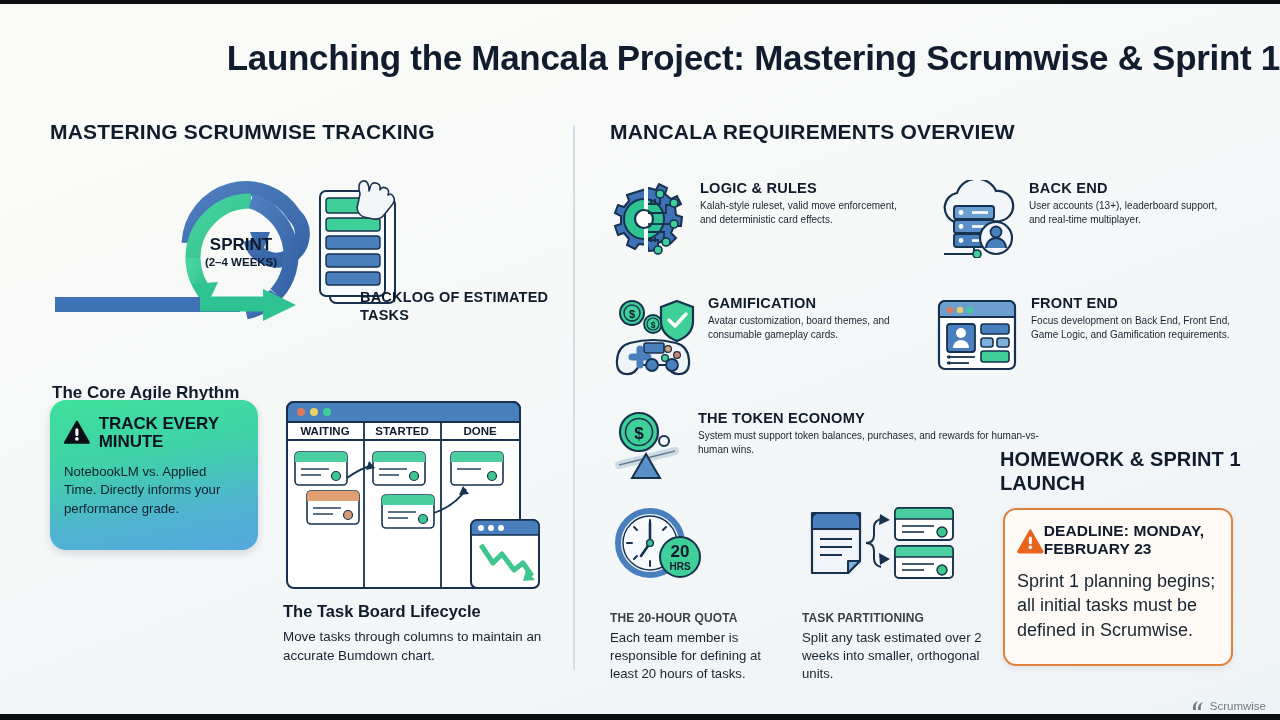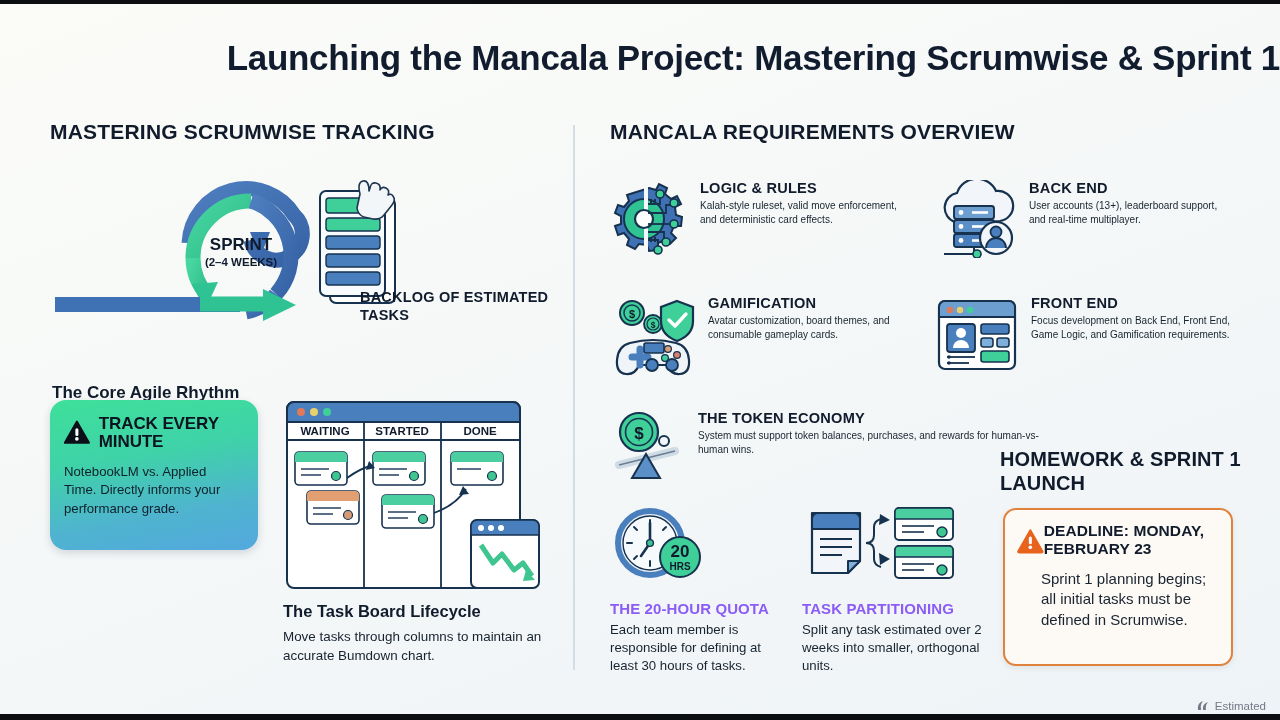--- a/index.html
+++ b/index.html
@@ -84,22 +84,22 @@
   .item-logic  { position: absolute; left: 0;   top: 60px;  width: 300px; }
   .item-back   { position: absolute; left: 325px; top: 60px; width: 300px; justify-content: flex-end; }
   .item-gami   { position: absolute; left: 0;   top: 175px; width: 300px; }
   .item-front  { position: absolute; left: 325px; top: 175px; width: 300px; }
   .item-token  { position: absolute; left: 0;   top: 290px; width: 430px; }
 
   
   .block-quota { position: absolute; left: 0;   top: 385px; width: 180px; }
   .block-part  { position: absolute; left: 192px; top: 385px; width: 188px; }
   .block-title {
-    font-size: 15px; font-weight: bold; letter-spacing: 0.1px;
-    color: #8b5cf6; margin-top: 13px;
+    font-size: 12px; font-weight: bold; letter-spacing: 0.1px;
+    color: #404040; margin-top: 24px;
   }
   .block-desc { font-size: 13.2px; line-height: 1.36; color: #17242f; margin-top: 4px; }
 
   
   .hw-head {
     position: absolute; left: 1000px; top: 447px; width: 262px;
     font-size: 20px; font-weight: bold;
     line-height: 1.2; letter-spacing: 0.1px; color: #101b2c;
   }
   .hw-card {
@@ -107,21 +107,21 @@
     border: 2.5px solid #e0813c; border-radius: 13px;
     background: #fdf9f5;
     box-shadow: 0 2px 6px rgba(30,30,30,0.08);
     padding: 12px 14px 10px 12px;
   }
   .hw-top { display: flex; align-items: flex-start; }
   .hw-deadline {
     font-size: 15.5px; font-weight: bold; line-height: 1.15;
     color: #101b2c; letter-spacing: 0.1px;
   }
-  .hw-note { margin-top: 9px; font-size: 15px; line-height: 1.36; color: #182430; margin-left: 24px; }
+  .hw-note { margin-top: 9px; font-size: 18px; line-height: 1.36; color: #182430; }
 
   
   .watermark {
     position: absolute; right: 14px; bottom: 8px;
     display: flex; align-items: center; gap: 5px;
     font-size: 11.5px; color: #5b6470; opacity: .85;
   }
   
   .bar-top { position:absolute; left:0; top:0; width:1280px; height:4px; background:#0b0d10; }
   .bar-bot { position:absolute; left:0; bottom:0; width:1280px; height:6px; background:#0b0d10; }
@@ -427,21 +427,21 @@
             <line x1="56" y1="54" x2="53" y2="51"></line>
         </g>
         <line x1="40" y1="38" x2="40" y2="18" stroke="#16324f" stroke-width="2.6" stroke-linecap="round"></line>
         <line x1="40" y1="38" x2="31" y2="51" stroke="#16324f" stroke-width="2.6" stroke-linecap="round"></line>
         <circle cx="40" cy="38" r="3.4" fill="#3fc293" stroke="#16324f" stroke-width="1.4"></circle>
         <circle cx="70" cy="52" r="20" fill="#3fcf99" stroke="#16324f" stroke-width="2"></circle>
         <text x="70" y="52" text-anchor="middle" font-family="Liberation Sans, sans-serif" font-size="17" font-weight="bold" fill="#0f1b2d">20</text>
         <text x="70" y="65" text-anchor="middle" font-family="Liberation Sans, sans-serif" font-size="10" font-weight="bold" fill="#0f1b2d">HRS</text>
       </svg>
       <div class="block-title">THE 20-HOUR QUOTA</div>
-      <div class="block-desc">Each team member is responsible for defining at least 30 hours of tasks.</div>
+      <div class="block-desc">Each team member is responsible for defining at least 20 hours of tasks.</div>
     </div>
 
     <div class="block-part">
       <svg width="160" height="78" viewBox="0 0 160 78">
         <path d="M10 8 h48 v48 l-12 12 h-36 z" fill="#f2f6fa" stroke="#16324f" stroke-width="2.2" stroke-linejoin="round"></path>
         <path d="M10 14 a6 6 0 0 1 6 -6 h36 a6 6 0 0 1 6 6 v10 h-48 z" fill="#4a7fbe" stroke="#16324f" stroke-width="2"></path>
         <path d="M46 68 v-12 h12 z" fill="#7fb0db" stroke="#16324f" stroke-width="2" stroke-linejoin="round"></path>
         <g stroke="#16324f" stroke-width="2">
             <line x1="18" y1="34" x2="50" y2="34"></line>
             <line x1="18" y1="42" x2="50" y2="42"></line>
@@ -482,17 +482,17 @@
       <div class="hw-deadline">DEADLINE: MONDAY, FEBRUARY 23</div>
     </div>
     <div class="hw-note">Sprint 1 planning begins; all initial tasks must be defined in Scrumwise.</div>
   </div>
 
   <div class="watermark">
     <svg width="14" height="13" viewBox="0 0 14 13">
       <path d="M2 11 q-1 -7 5 -9 q-3 3 -2 9 z" fill="#5b6470"></path>
       <path d="M7 11 q-1 -6 5 -8 q-3 3 -2 8 z" fill="#5b6470"></path>
     </svg>
-    <span>Estimated</span>
+    <span>Scrumwise</span>
   </div>
 
   <div class="bar-bot"></div>
 </div>
 
 </body></html>

